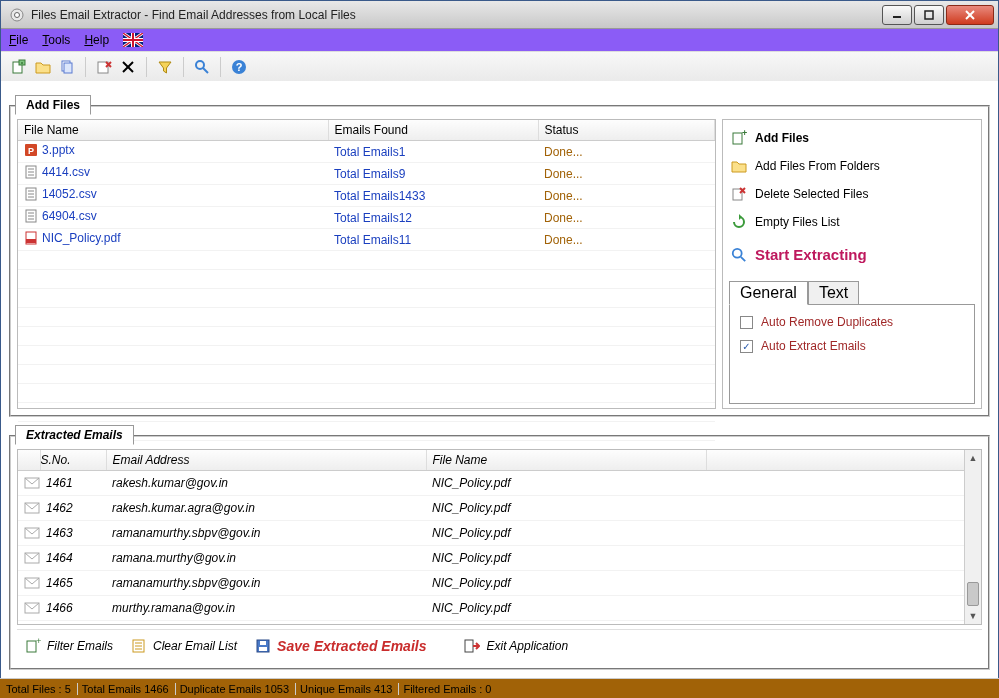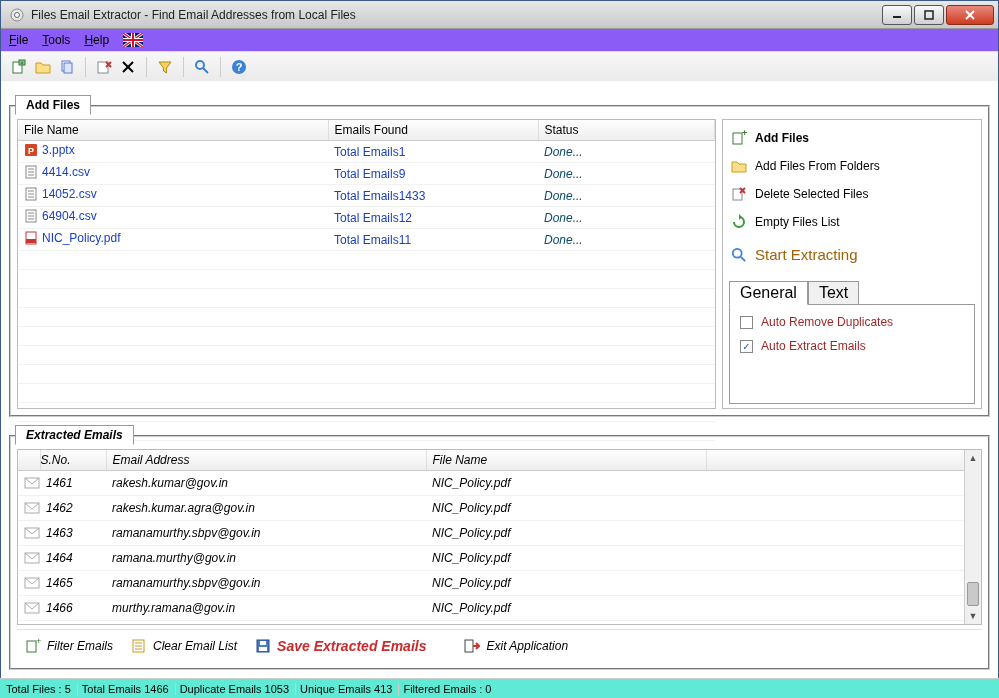--- a/index.html
+++ b/index.html
@@ -31,26 +31,26 @@
   
   
   .files-area { display:flex; gap:6px; height: 290px; margin-top:6px;}
   .files-table-wrap { flex:1; border:1px solid #bbb; }
   .side-panel { width: 260px; border: 1px solid #bbb; padding: 6px; display:flex; flex-direction:column; gap:4px; }
   
   
   table { width:100%; border-collapse: collapse; table-layout:fixed; }
   th { text-align:left; font-weight:normal; padding:3px 6px; background: linear-gradient(to bottom,#fdfdfd,#eee); border-right:1px solid #ddd; border-bottom:1px solid #ccc; font-size:12px; }
   td { padding:2px 6px; font-size:12px; border-bottom:1px solid #f2f2f2; overflow:hidden; white-space:nowrap; color:#1a3fbf; }
-  .status-col { color:#0c4a6e;font-style:italic; }
+  .status-col { color:#a16207; }
   
   
   .side-btn { display:flex; align-items:center; gap:8px; padding:4px 2px; cursor:default; }
   .side-btn .ic { width:16px; height:16px; display:flex; align-items:center; justify-content:center; font-size:13px;}
-  .start-extract { color:#a16207; font-weight:normal; font-size:15px; padding:8px 2px; }
+  .start-extract { color:#be185d; font-weight:bold; font-size:15px; padding:8px 2px; }
   
   .small-tabs { display:flex; margin-top:6px;}
   .small-tab { border:1px solid #999; padding:2px 10px; background:#fff; font-size:16px; position:relative;}
   .small-tab.active { border-bottom:1px solid #fff; z-index:2;}
   .small-tab:not(.active){ background:#f0f0f0;}
   .small-tab-content { border:1px solid #999; margin-top:-1px; padding:10px; display:flex; flex-direction:column; gap:10px; height:100px;}
   .chk-row { display:flex; align-items:center; gap:8px; color:#a02828; font-size:12px;}
   .chk-box { width:13px; height:13px; border:1px solid #888; display:flex; align-items:center; justify-content:center; font-size:10px; background:#fff;}
   
   
@@ -63,21 +63,21 @@
   .scrollbar-v .thumb { position:absolute; left:2px; right:2px; height:24px; bottom:18px; background:#c9c9c9; border:1px solid #999; border-radius:2px;}
   .scrollbar-v .arr { position:absolute; left:0; right:0; height:16px; display:flex;align-items:center;justify-content:center; font-size:9px; color:#555;}
   .scrollbar-v .arr.up{top:0;} .scrollbar-v .arr.dn{bottom:0;}
   
   
   .btn-row { display:flex; align-items:center; gap:10px; padding:6px 4px; border-top:1px solid #e0e0e0; margin-top:4px;}
   .btn-row .btn { display:flex; align-items:center; gap:6px; padding:2px 4px;}
   .save-red { color:#c92c2c; font-weight:bold; font-size:14px;}
   
   
-  .statusbar { position:absolute; bottom:0; left:0; right:0; height:20px; background:#5eead4; border-top:1px solid #ccc; display:flex; align-items:center; font-size:11px; padding:0 6px; gap:4px;}
+  .statusbar { position:absolute; bottom:0; left:0; right:0; height:20px; background:#a16207; border-top:1px solid #ccc; display:flex; align-items:center; font-size:11px; padding:0 6px; gap:4px;}
   .statusbar .seg { border-right:1px solid #ccc; padding-right:6px;}
   
   .link { color:#1a3fbf; }
   
   
   svg { display:block; }
 </style>
 </head>
 <body>
 

